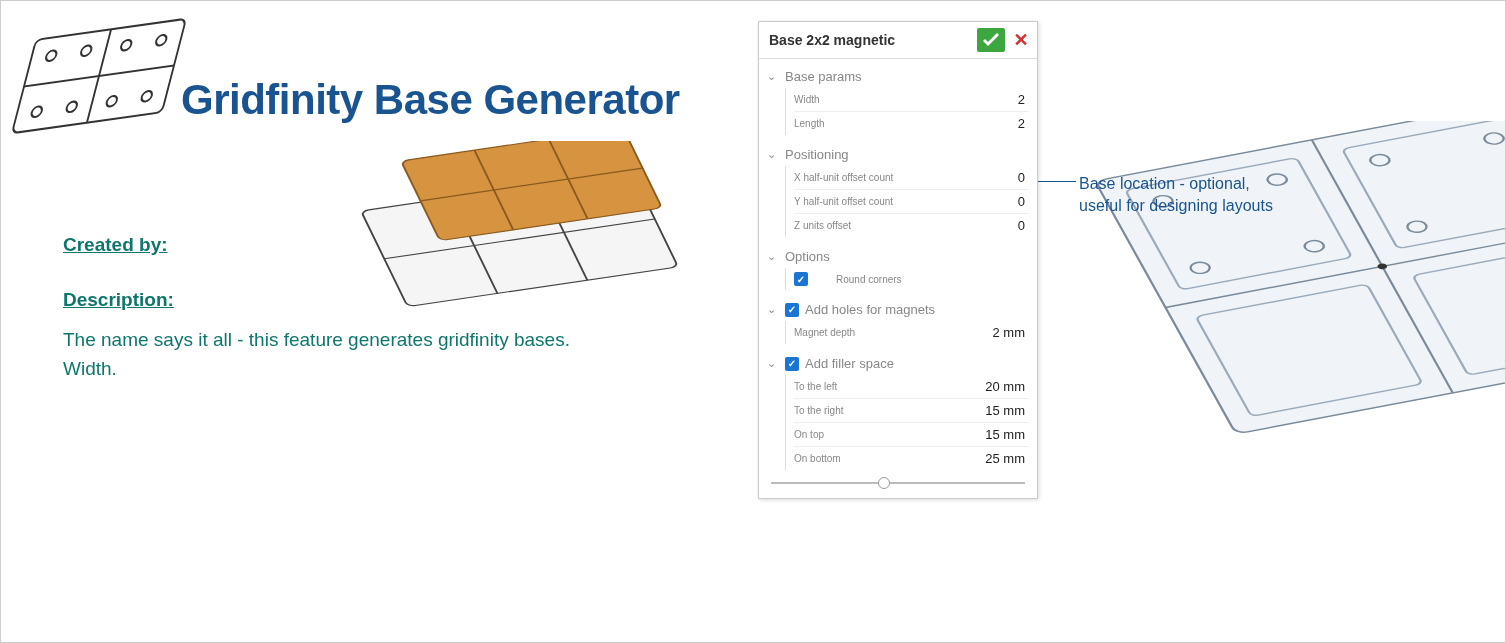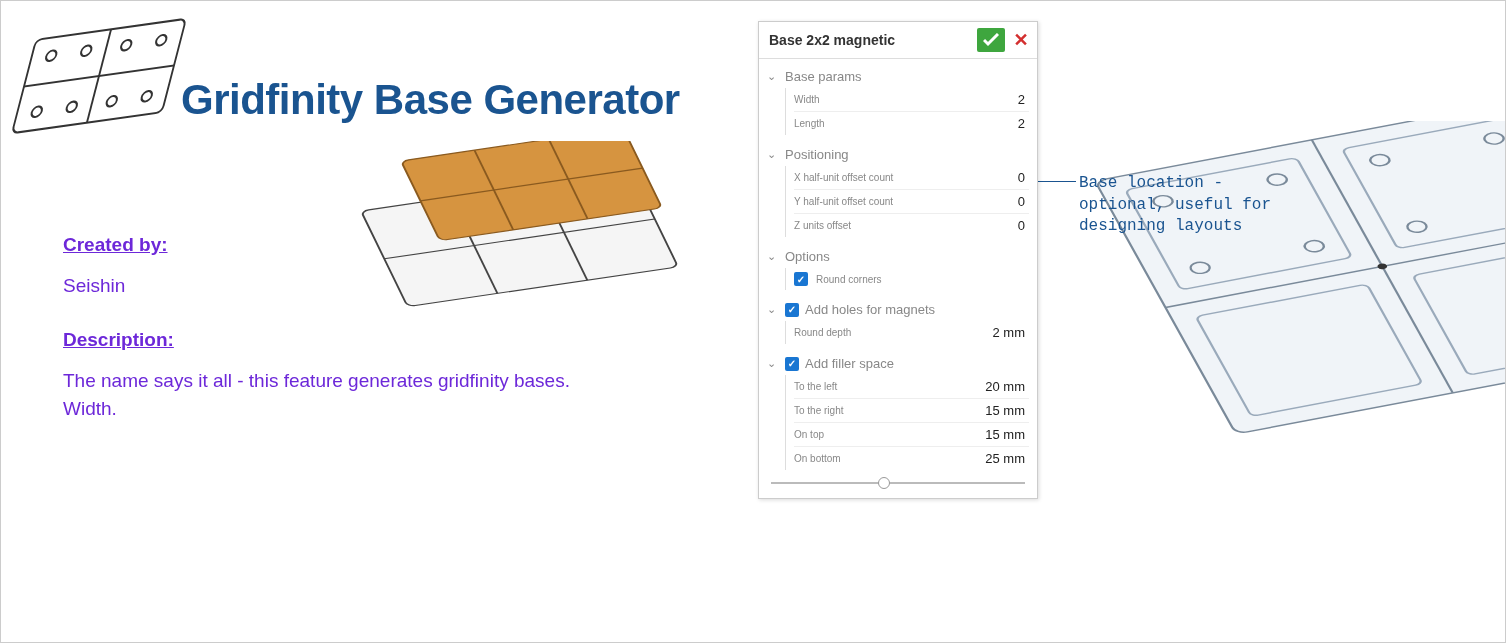--- a/index.html
+++ b/index.html
@@ -19,21 +19,21 @@
     font-size: 42px;
     font-weight: 700;
     color: #1a5490;
     letter-spacing: -0.5px;
   }
   .info-block {
     position: absolute;
     left: 62px;
     top: 230px;
     width: 620px;
-    color: #6d28d9;
+    color: #0f766e;
     font-size: 19px;
     line-height: 1.5;
   }
   .label {
     font-weight: 700;
     text-decoration: underline;
     margin-top: 26px;
     margin-bottom: 12px;
   }
   .label:first-child { margin-top: 0; }
@@ -139,21 +139,21 @@
     font-size: 10px;
     font-weight: bold;
     cursor: pointer;
   }
   .row {
     display: flex;
     align-items: center;
     padding: 4px 0 4px 22px;
     border-bottom: 1px solid #eee;
   }
-  .row:last-child { border-bottom: none; }
+  .row:last-child { border-bottom: none; gap: 20px; }
   .row-label {
     flex: 1;
     color: #888;
     font-size: 10px;
   }
   .row-value {
     color: #222;
     font-size: 13px;
     text-align: right;
     min-width: 55px;
@@ -166,21 +166,20 @@
   }
   .left-line .row { padding-left: 0; }
   .anno {
     position: absolute;
     left: 1078px;
     top: 172px;
     color: #1a5490;
     font-size: 16px;
     line-height: 1.35;
     width: 200px;
-    font-family: Liberation Mono, monospace;
   }
   .anno-line {
     position: absolute;
     left: 1020px;
     top: 180px;
     width: 55px;
     height: 1px;
     background: #1a5490;
   }
   .slider {
@@ -260,21 +259,20 @@
       <circle cx="335" cy="145" r="8" fill="none" stroke="#7a8a9a" stroke-width="2"></circle>
       <circle cx="190" cy="190" r="4" fill="#333"></circle>
     </g>
   </svg>
 </div>
 
 <h1 class="page-title">Gridfinity Base Generator</h1>
 
 <div class="info-block">
   <div class="label">Created by:</div>
-  <div class="value">Seishin</div>
   <div class="label">Description:</div>
   <div class="value">The name says it all - this feature generates gridfinity bases.</div>
   <div class="value">Width.</div>
 </div>
 
 <div class="anno-line"></div>
 <div class="anno">Base location - optional, useful for designing layouts</div>
 
 <div class="panel">
   <div class="panel-header">
@@ -339,21 +337,21 @@
   </div>
 
   <div class="section">
     <div class="section-header">
       <span class="chev">⌄</span>
       <span class="check">✓</span>
       <span>Add holes for magnets</span>
     </div>
     <div class="left-line">
       <div class="row">
-        <span class="row-label">Round depth</span>
+        <span class="row-label">Magnet depth</span>
         <span class="row-value">2 mm</span>
       </div>
     </div>
   </div>
 
   <div class="section">
     <div class="section-header">
       <span class="chev">⌄</span>
       <span class="check">✓</span>
       <span>Add filler space</span>

